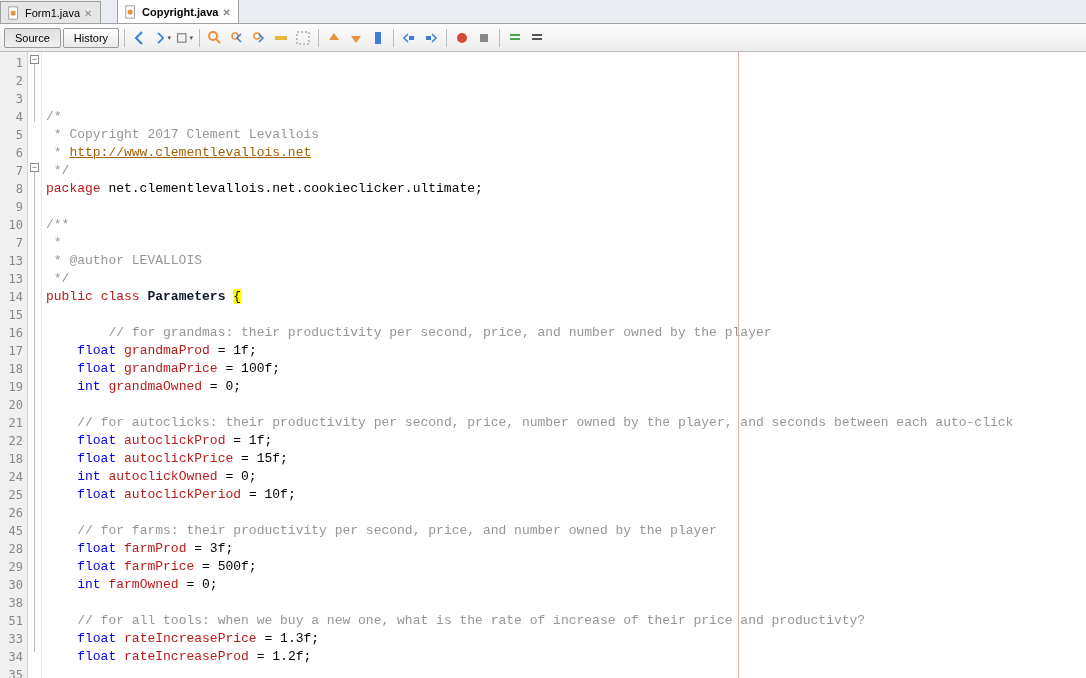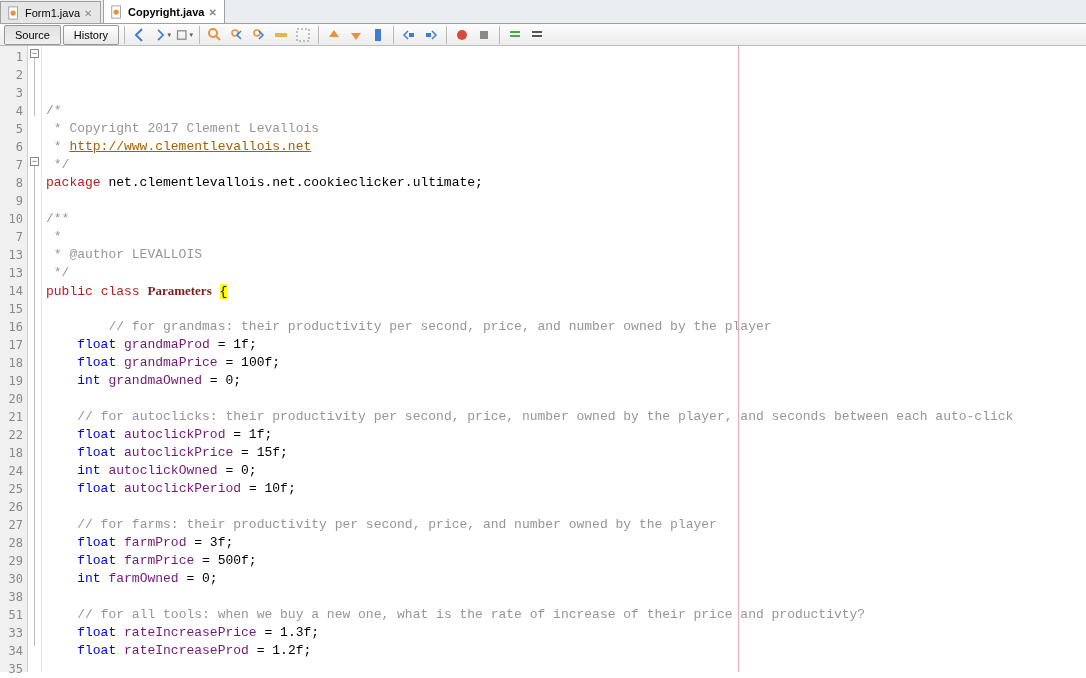--- a/index.html
+++ b/index.html
@@ -1,45 +1,45 @@
 <!DOCTYPE html>
 <html><head>
   <meta charset="utf-8">
   <style>
     * { margin: 0; padding: 0; box-sizing: border-box; }
     body { font-family: "Segoe UI", Tahoma, sans-serif; font-size: 11px; background: #fff; width: 1086px; height: 678px; overflow: hidden; }
     
     .tabs-bar { display: flex; background: #eaeef2; height: 24px; border-bottom: 1px solid #a0a0a0; align-items: flex-end; }
-    .tab { display: flex; align-items: center; padding: 3px 6px; background: #e6e6e6; border: 1px solid #a0a0a0; border-bottom: none; margin-right: 2px; height: 22px; gap: 4px; }
+    .tab { display: flex; align-items: center; padding: 3px 6px; background: #e6e6e6; border: 1px solid #a0a0a0; border-bottom: none; margin-right: 16px; height: 22px; gap: 4px; }
     .tab.active { background: #fff; font-weight: bold; height: 24px; }
     .tab-icon { width: 14px; height: 14px; display: inline-flex; align-items: center; justify-content: center; }
     .tab-close { width: 10px; height: 10px; color: #888; font-size: 10px; cursor: pointer; }
     
-    .toolbar { display: flex; align-items: center; height: 22px; background: linear-gradient(#fdfdfd, #ececec); border-bottom: 1px solid #bbb; padding: 0 4px; gap: 2px; }
+    .toolbar { display: flex; align-items: center; height: 28px; background: linear-gradient(#fdfdfd, #ececec); border-bottom: 1px solid #bbb; padding: 0 4px; gap: 2px; }
     .tool-btn-text { padding: 3px 10px; border: 1px solid #999; background: linear-gradient(#fff, #e8e8e8); border-radius: 2px; cursor: pointer; }
     .tool-btn-text.pressed { background: linear-gradient(#e0e0e0, #f0f0f0); }
     .tool-sep { width: 1px; height: 18px; background: #bbb; margin: 0 3px; }
     .tool-icon { width: 20px; height: 20px; display: flex; align-items: center; justify-content: center; cursor: pointer; border: 1px solid transparent; }
     .tool-icon svg { width: 16px; height: 16px; }
     .tool-icon .arrow { font-size: 7px; color: #555; margin-left: 1px; }
     
     .editor-wrap { display: flex; height: calc(678px - 52px); position: relative; }
     .gutter { width: 28px; background: #f0f0f0; border-right: 1px solid #d0d0d0; text-align: right; padding-right: 4px; font-family: Consolas, monospace; font-size: 12px; color: #888; line-height: 18px; padding-top: 2px; user-select: none; }
     .gutter .line-no { height: 18px; }
     .fold-gutter { width: 14px; background: #fff; border-right: 1px solid #e8e8e8; position: relative; }
     .fold-box { position: absolute; left: 2px; width: 9px; height: 9px; border: 1px solid #888; background: #fff; font-size: 9px; line-height: 7px; text-align: center; cursor: pointer; color: #555; }
     .fold-line { position: absolute; left: 6px; width: 1px; background: #bbb; }
     
     .code-area { flex: 1; font-family: Consolas, "Courier New", monospace; font-size: 13px; line-height: 18px; padding-top: 2px; white-space: pre; position: relative; }
     .code-line { height: 18px; padding-left: 4px; }
     .kw { color: #b91c1c; }
     .type { color: #0000e6; }
     .cmt { color: #969696; }
-    .field { color: #701a75; }
-    .cls { font-weight: bold; color: #7f1d1d; font-family: Liberation Serif, serif; }
+    .field { color: #b91c1c; }
+    .cls { font-weight: bold; color: #0f172a; }
     .hl-brace { background: #ffff00; }
     .doc-link { color: #a16207; text-decoration: underline; }
     .margin-line { position: absolute; top: 0; bottom: 0; width: 1px; background: #e7b0b0; left: 696px; }
 
     
     .svg-yellow { fill: #e8b63c; }
     .svg-blue { fill: #3b7dd8; }
     .svg-red { fill: #d84a3b; }
     .svg-gray { fill: #888; }
     .svg-orange { fill: #e8923c; }
@@ -196,21 +196,21 @@
       <div class="line-no">17</div>
       <div class="line-no">18</div>
       <div class="line-no">19</div>
       <div class="line-no">20</div>
       <div class="line-no">21</div>
       <div class="line-no">22</div>
       <div class="line-no">18</div>
       <div class="line-no">24</div>
       <div class="line-no">25</div>
       <div class="line-no">26</div>
-      <div class="line-no">27</div>
+      <div class="line-no">45</div>
       <div class="line-no">28</div>
       <div class="line-no">29</div>
       <div class="line-no">30</div>
       <div class="line-no">38</div>
       <div class="line-no">51</div>
       <div class="line-no">33</div>
       <div class="line-no">34</div>
       <div class="line-no">35</div>
     </div>
   <div class="fold-gutter">

